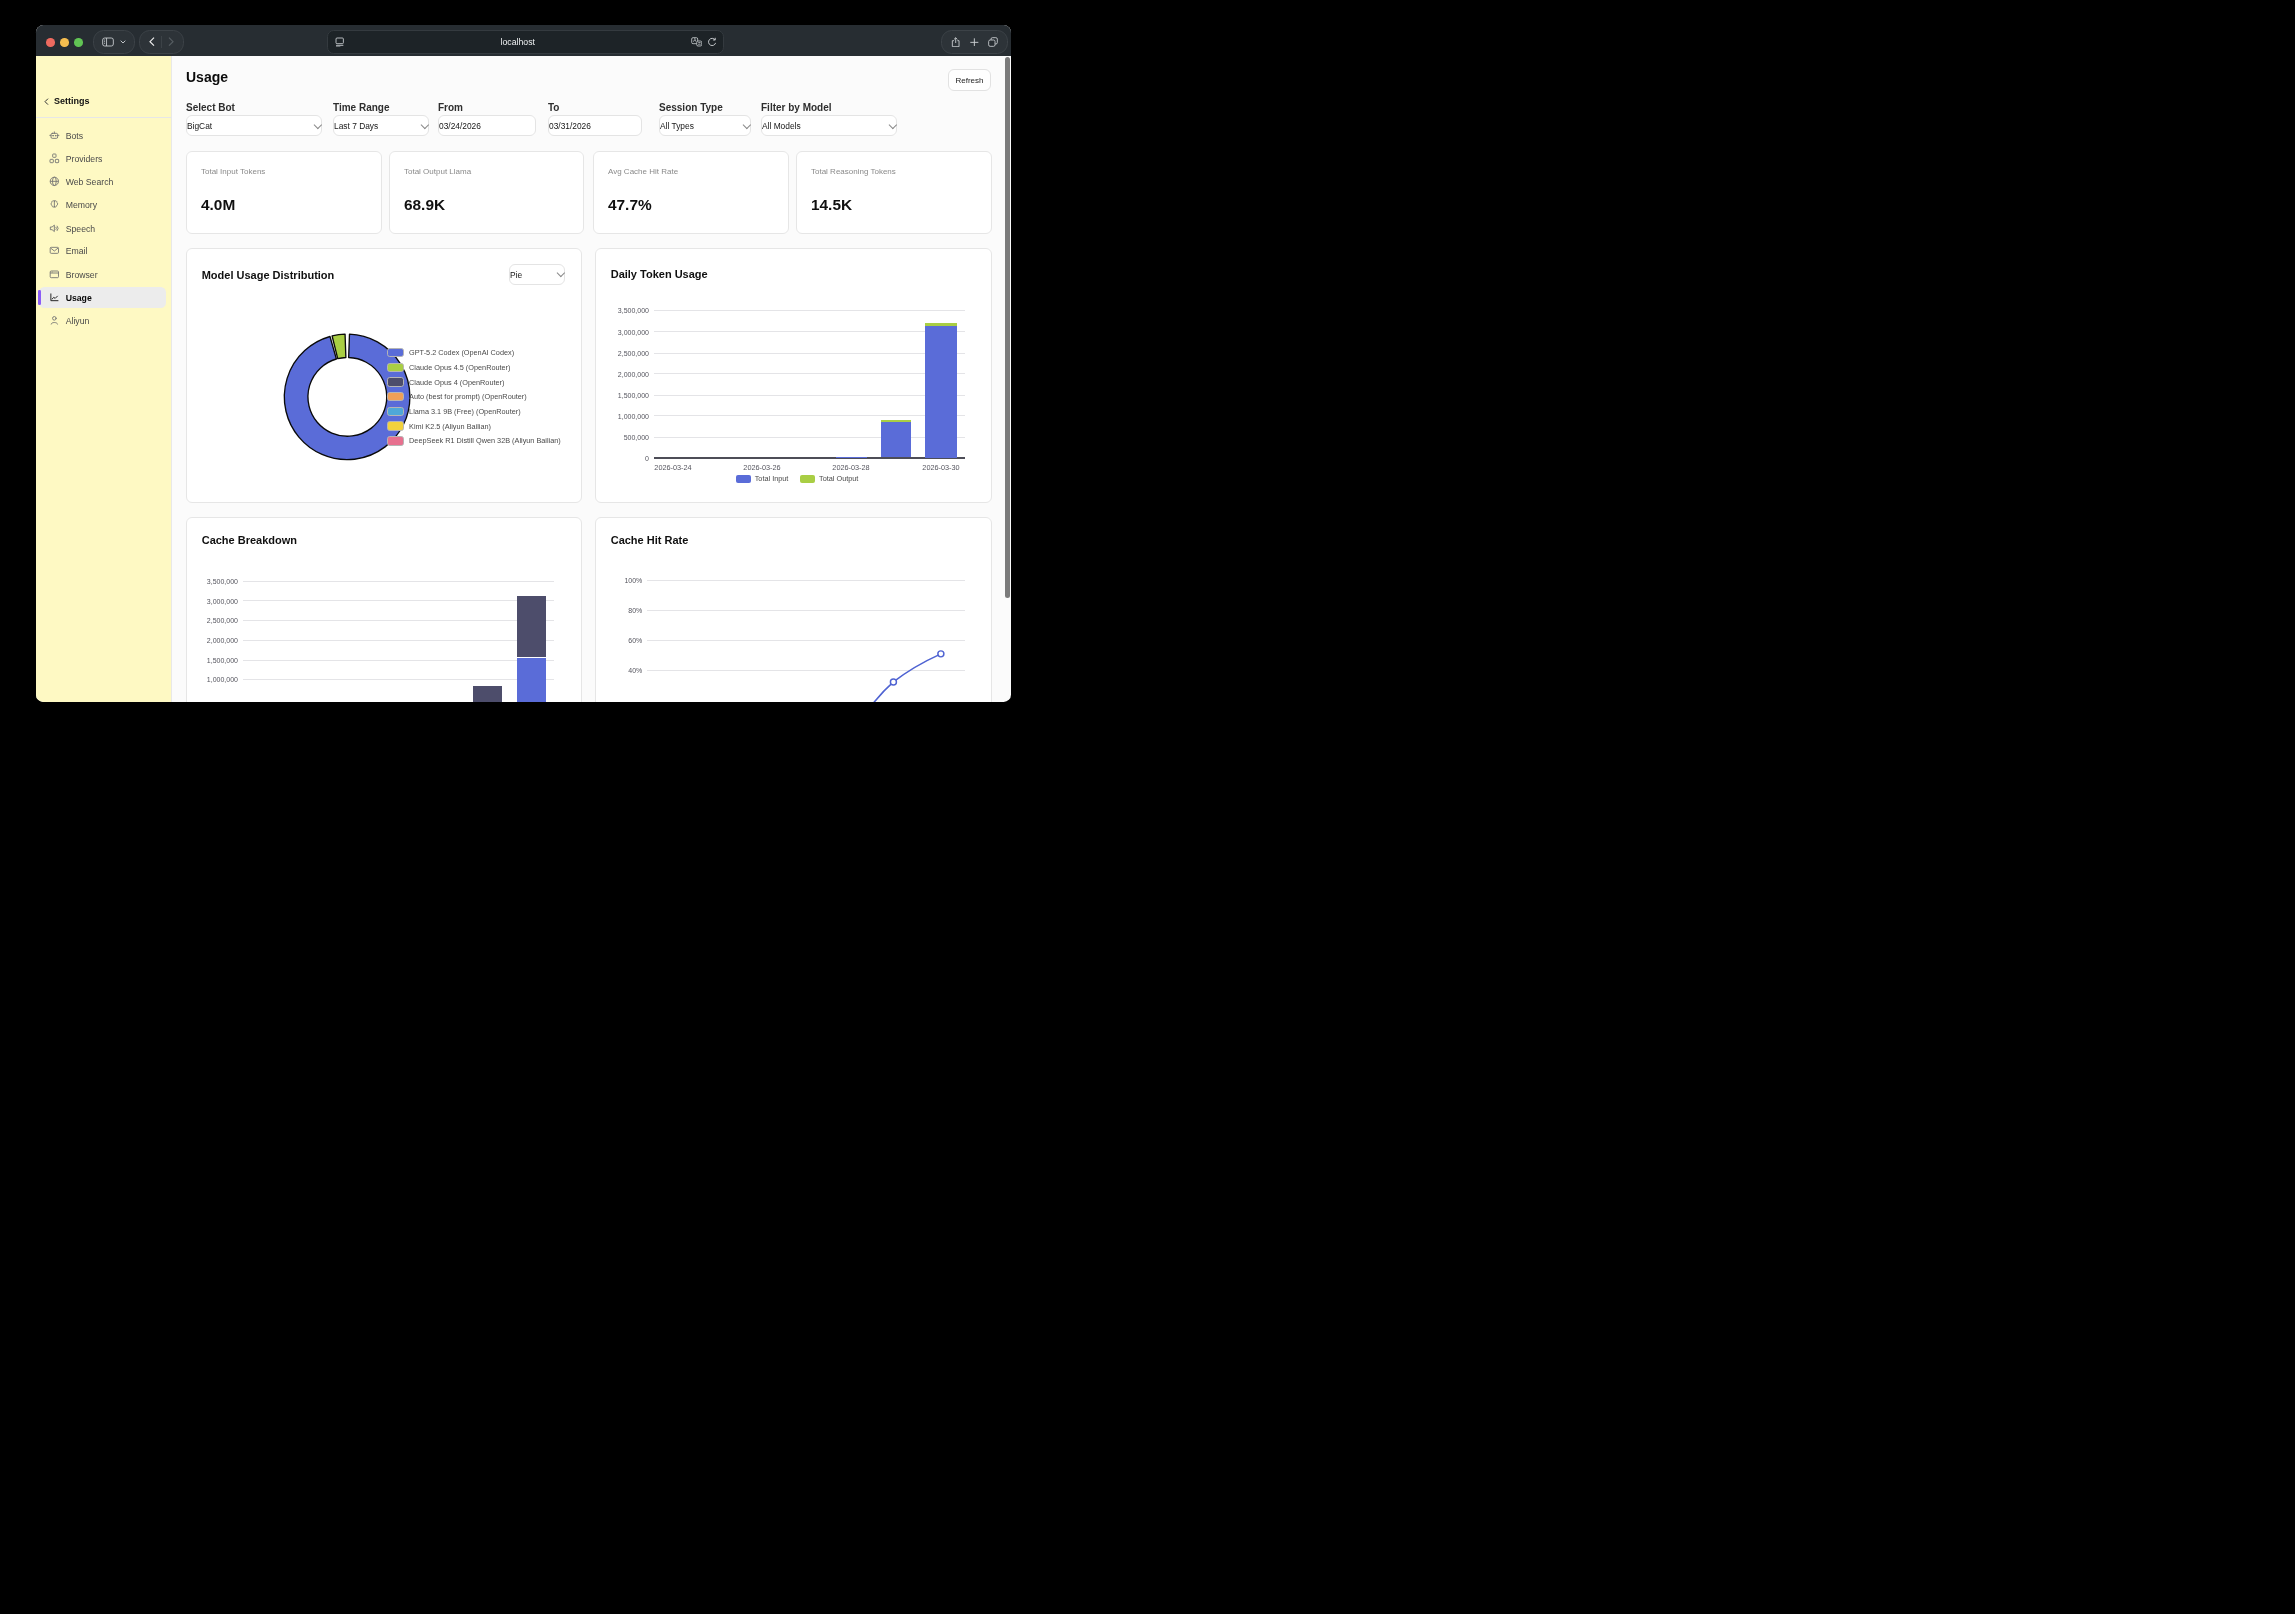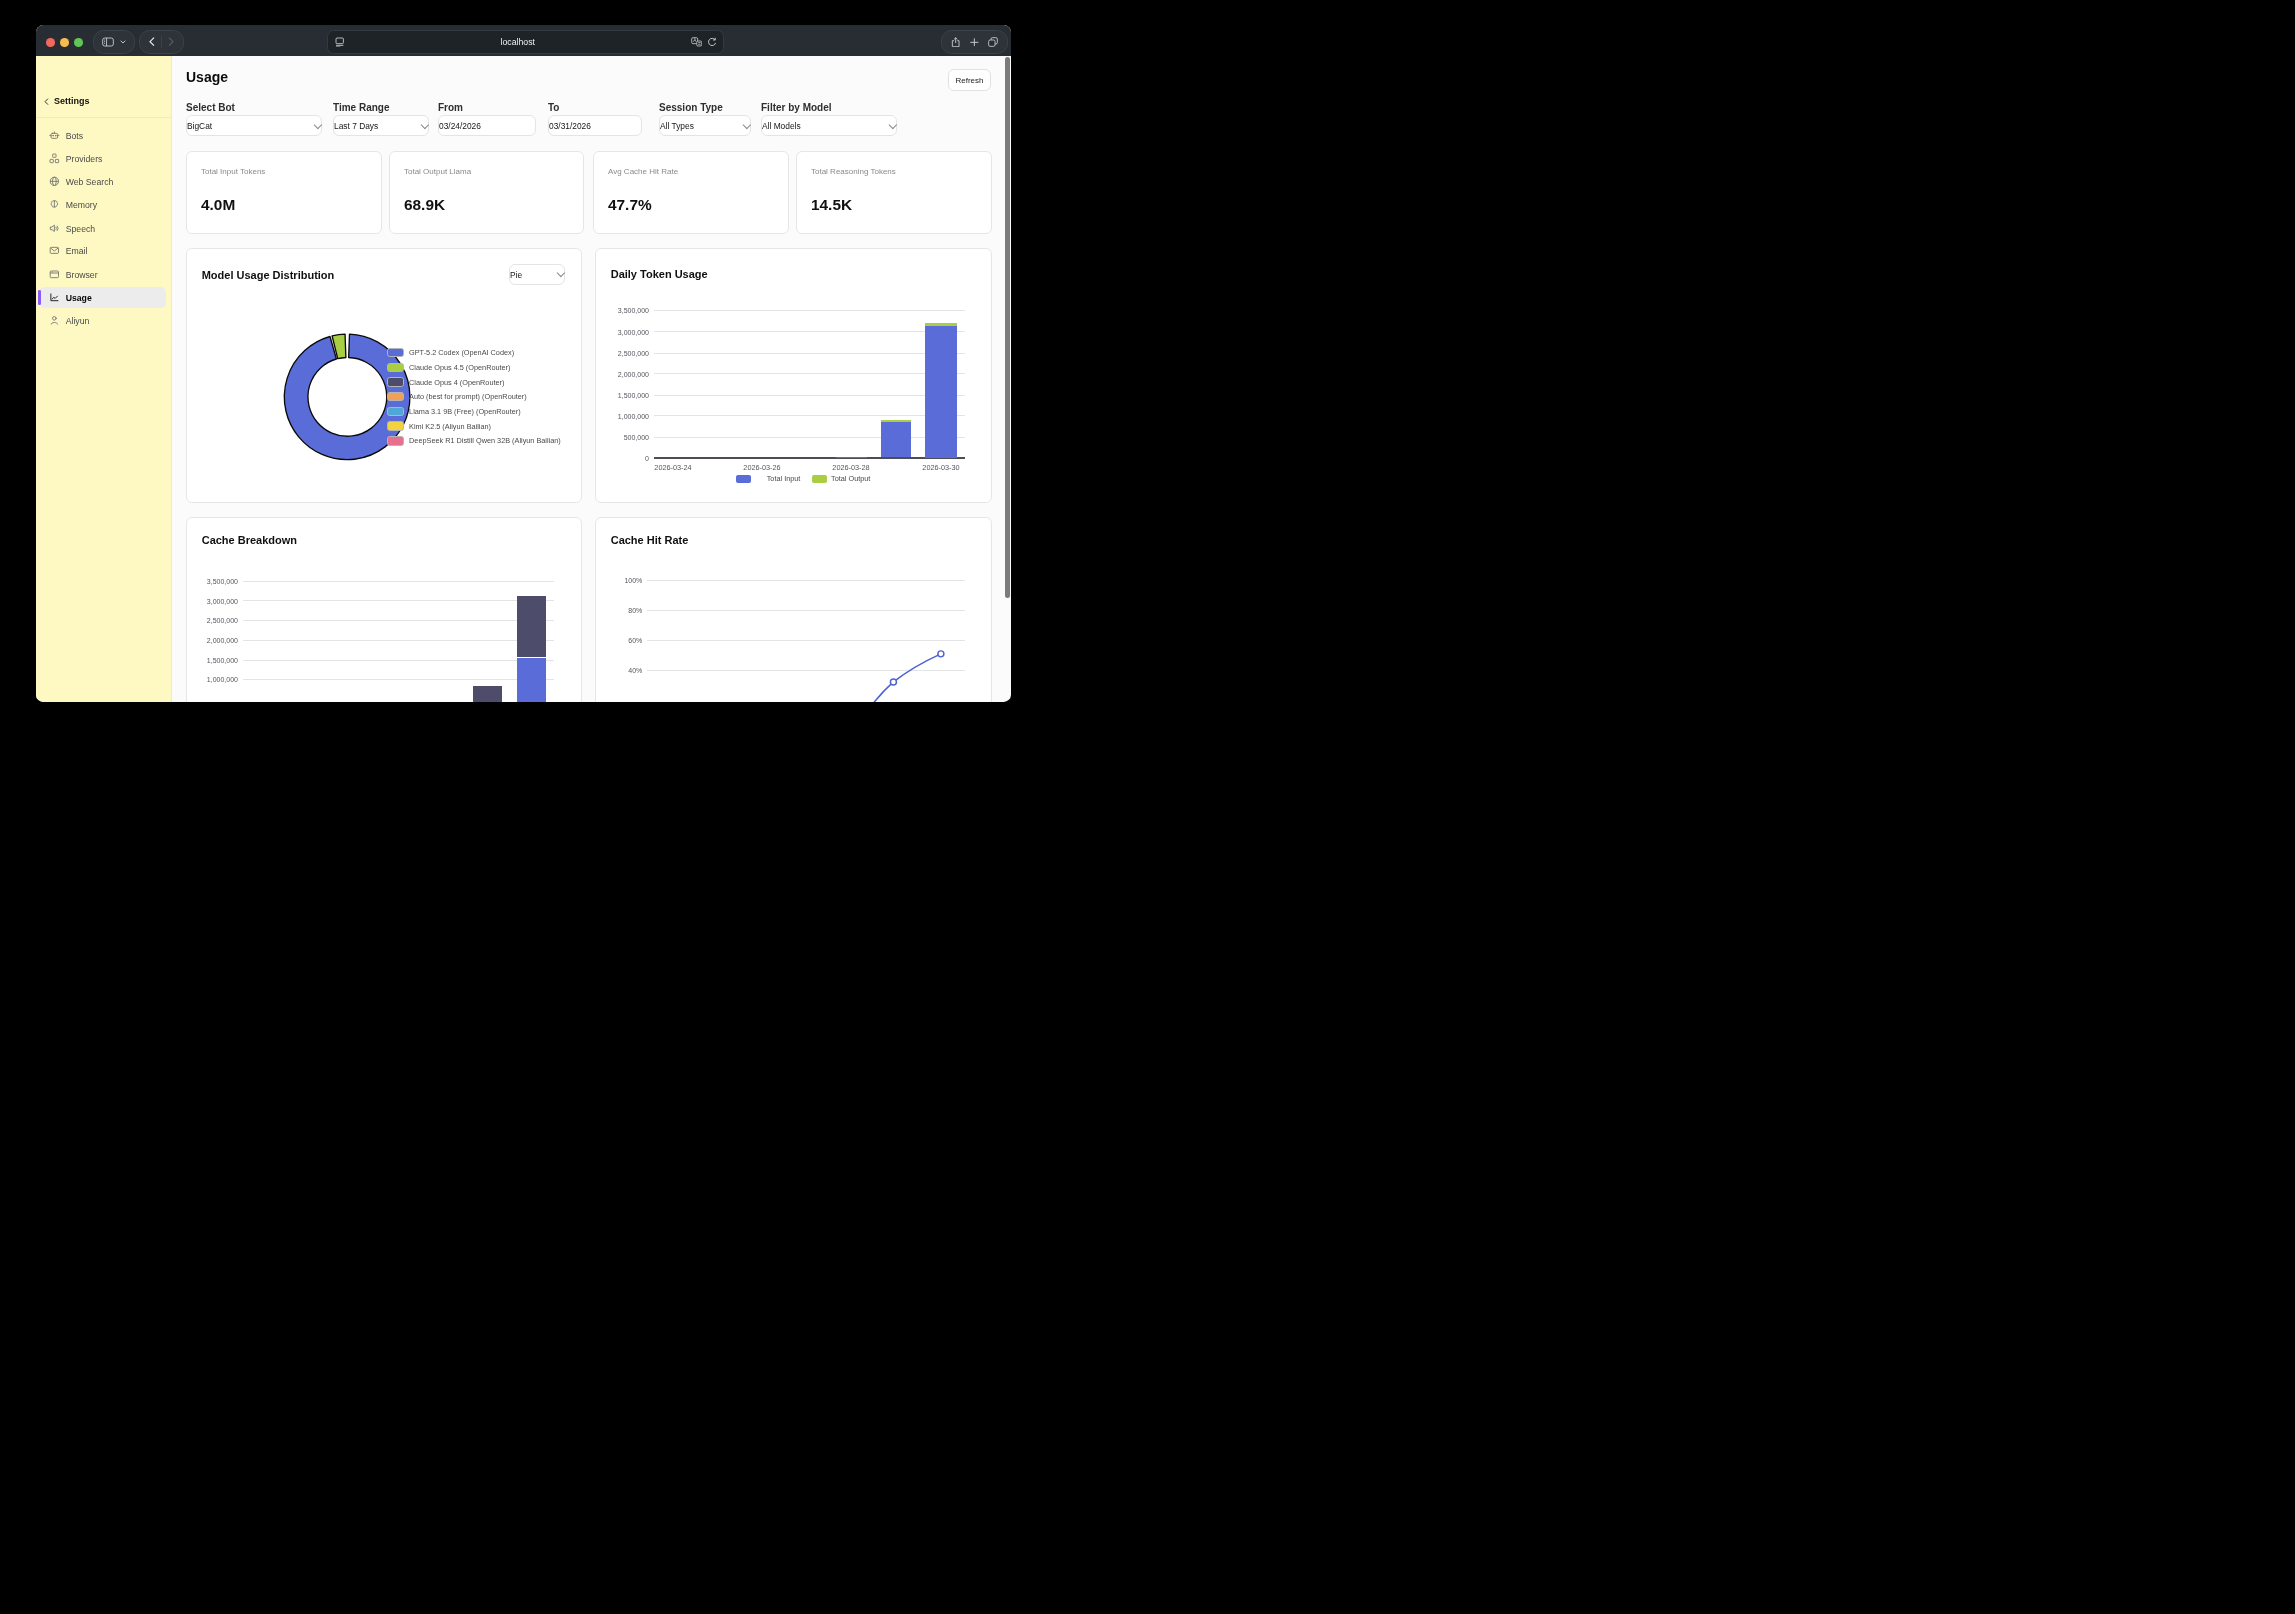--- a/index.html
+++ b/index.html
@@ -367,21 +367,21 @@
     <div class="bar" style="left:285px;top:173px;width:30px;height:35px;background:#5a6cd8"></div>
     <div class="bar" style="left:329px;top:74px;width:32px;height:2.7px;background:#a9ce44"></div>
     <div class="bar" style="left:329px;top:77px;width:32px;height:132px;background:#5a6cd8"></div>
 
     <div class="abs xtick" style="left:47px;top:214px">2026-03-24</div>
     <div class="abs xtick" style="left:136px;top:214px">2026-03-26</div>
     <div class="abs xtick" style="left:225px;top:214px">2026-03-28</div>
     <div class="abs xtick" style="left:315px;top:214px">2026-03-30</div>
 
     <div class="abs" style="left:140px;top:225px;display:flex;gap:12px;align-items:center">
-      <span style="display:flex;align-items:center;gap:16px">
+      <span style="display:flex;align-items:center;gap:4px">
         <span class="dleg-sw" style="background:#5a6cd8"></span>
         <span class="leg-txt">Total Input</span>
       </span>
       <span style="display:flex;align-items:center;gap:4px">
         <span class="dleg-sw" style="background:#a9ce44"></span>
         <span class="leg-txt">Total Output</span>
       </span>
     </div>
   </div>
 

